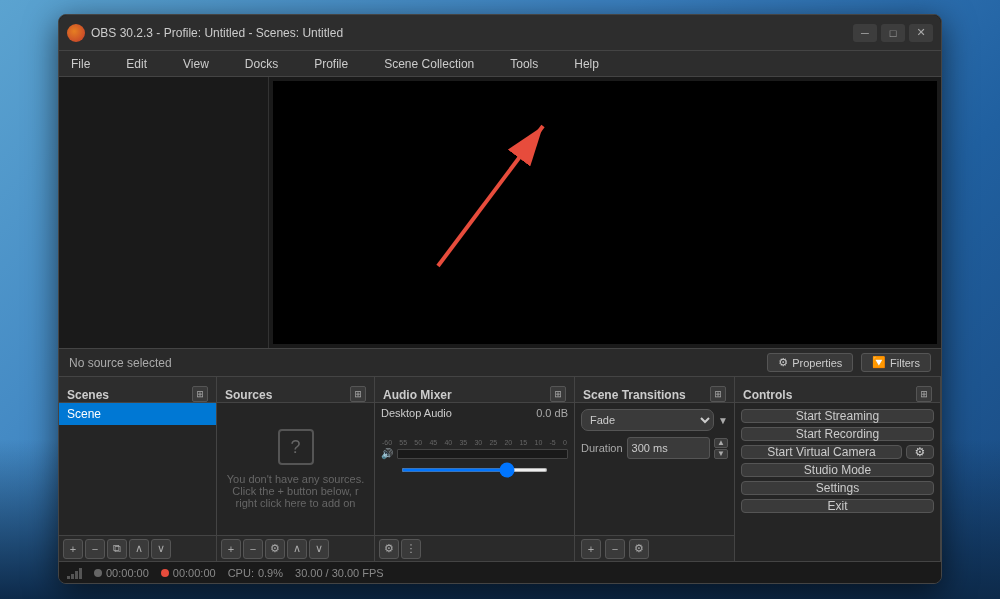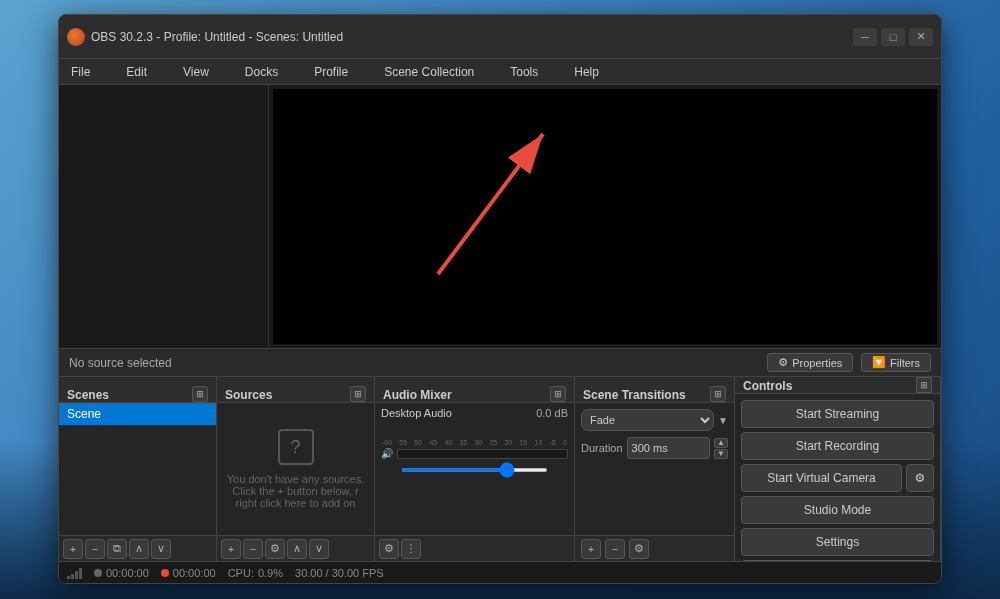--- a/index.html
+++ b/index.html
@@ -35,21 +35,21 @@
       border: 1px solid #444;
       box-shadow: 0 8px 32px rgba(0,0,0,0.6);
       z-index: 10;
       display: flex;
       flex-direction: column;
       overflow: hidden;
     }
 
     
     .titlebar {
-      height: 44px;
+      height: 36px;
       background: #2d2d2d;
       display: flex;
       align-items: center;
       padding: 0 8px;
       border-bottom: 1px solid #444;
       border-radius: 8px 8px 0 0;
     }
     .titlebar-icon {
       width: 18px;
       height: 18px;
@@ -418,21 +418,21 @@
       background: #252525;
     }
     .controls-content {
       padding: 6px;
       display: flex;
       flex-direction: column;
       gap: 4px;
     }
     .control-btn {
       width: 100%;
-      height: 28px;
+      height: 14px;
       background: #3a3a3a;
       border: 1px solid #555;
       border-radius: 4px;
       color: #ccc;
       font-size: 12px;
       cursor: pointer;
       text-align: center;
       display: flex;
       align-items: center;
       justify-content: center;

